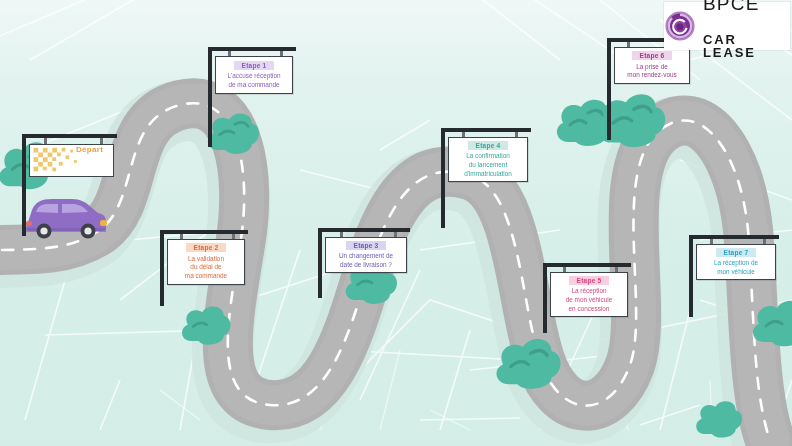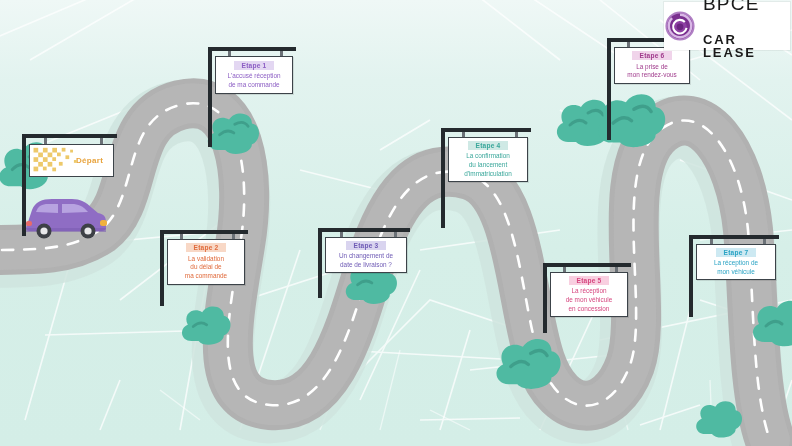--- a/index.html
+++ b/index.html
@@ -43,21 +43,21 @@
   .etape:before{left:0.5px;}
   .etape:after{right:0.5px;}
   .slabel{
     font-size:6.4px;line-height:8.6px;text-align:center;white-space:pre-line;
     padding:0 3px;
   }
 
   
   .dep-panel{
     position:absolute;background:#ffffff;border:1.5px solid #3c4349;box-sizing:border-box;
-    display:flex;align-items:center;overflow:hidden;
+    display:flex;align-items:flex-start;overflow:hidden;
   }
   .dep-text{
     font-size:8px;font-weight:bold;color:#e8a33d;letter-spacing:.3px;
     margin-left:46px;
   }
   .checker{position:absolute;left:0;top:0;width:54px;height:100%;}
 </style>
 </head>
 <body>
 

